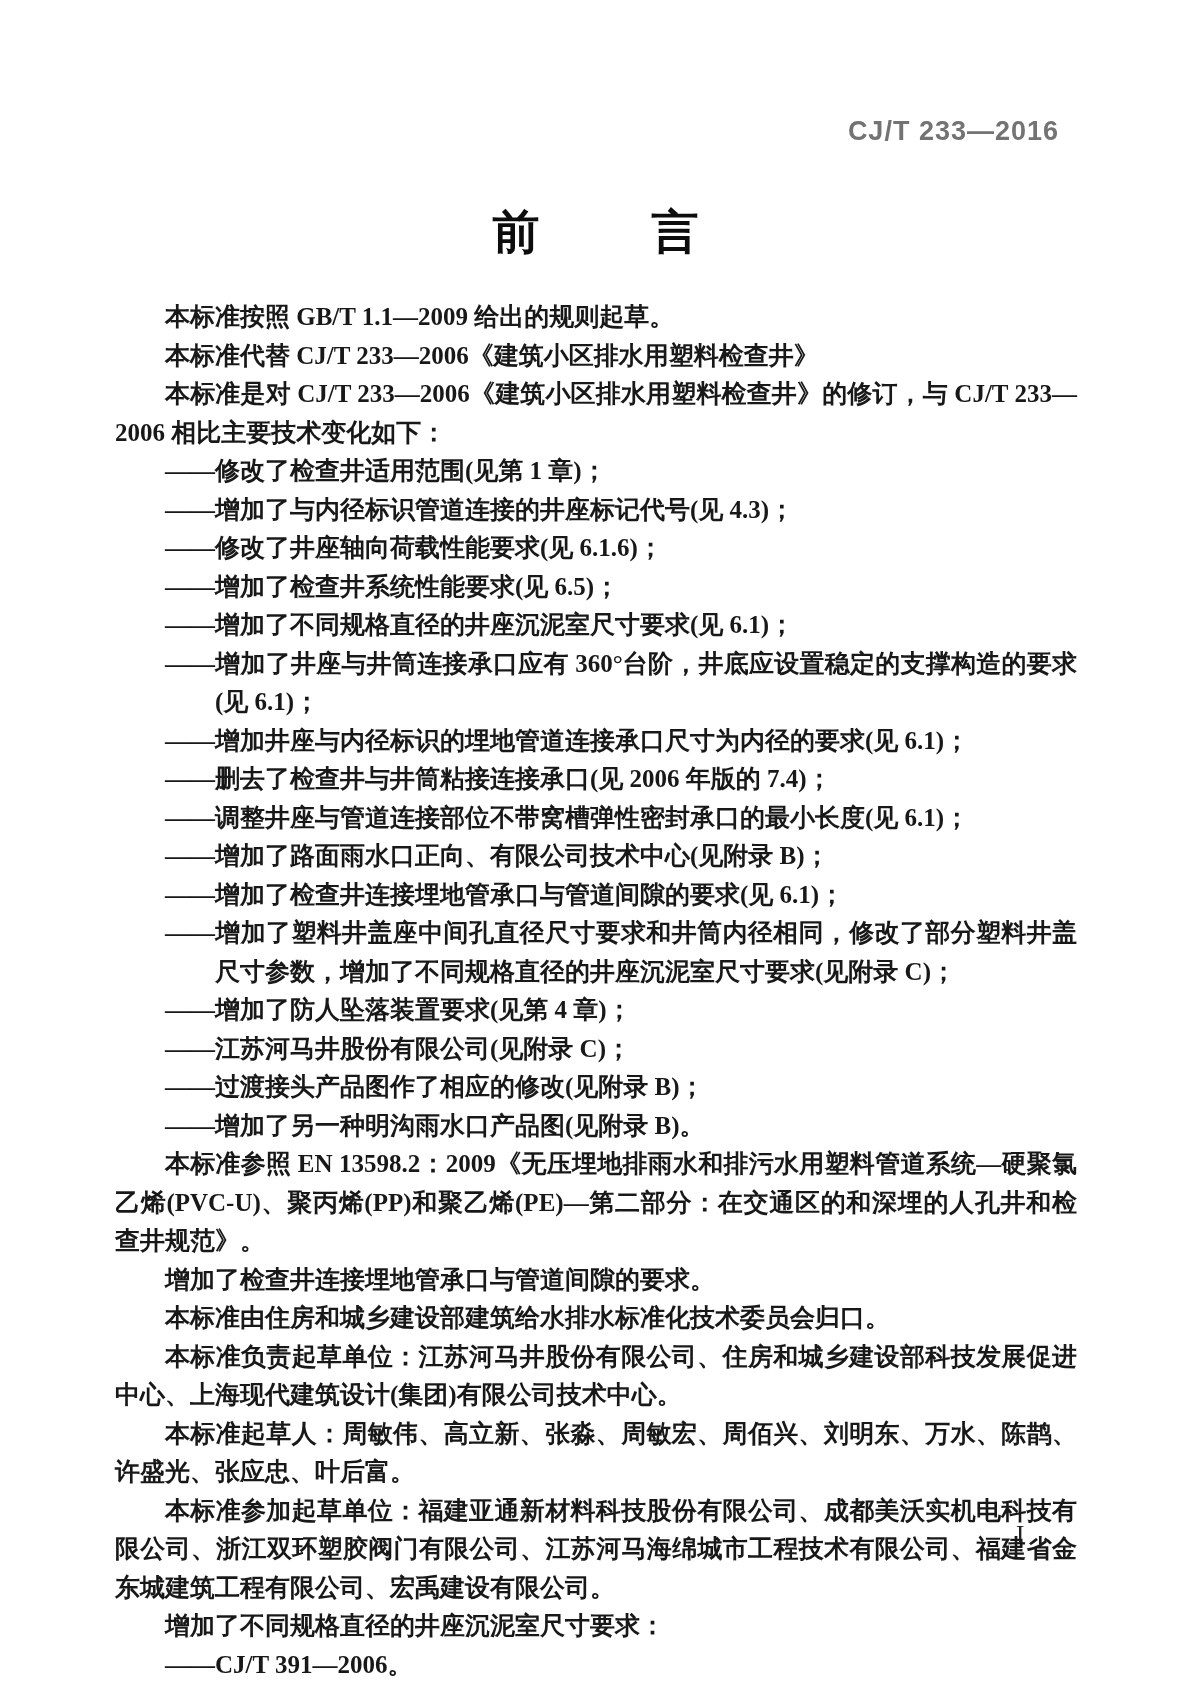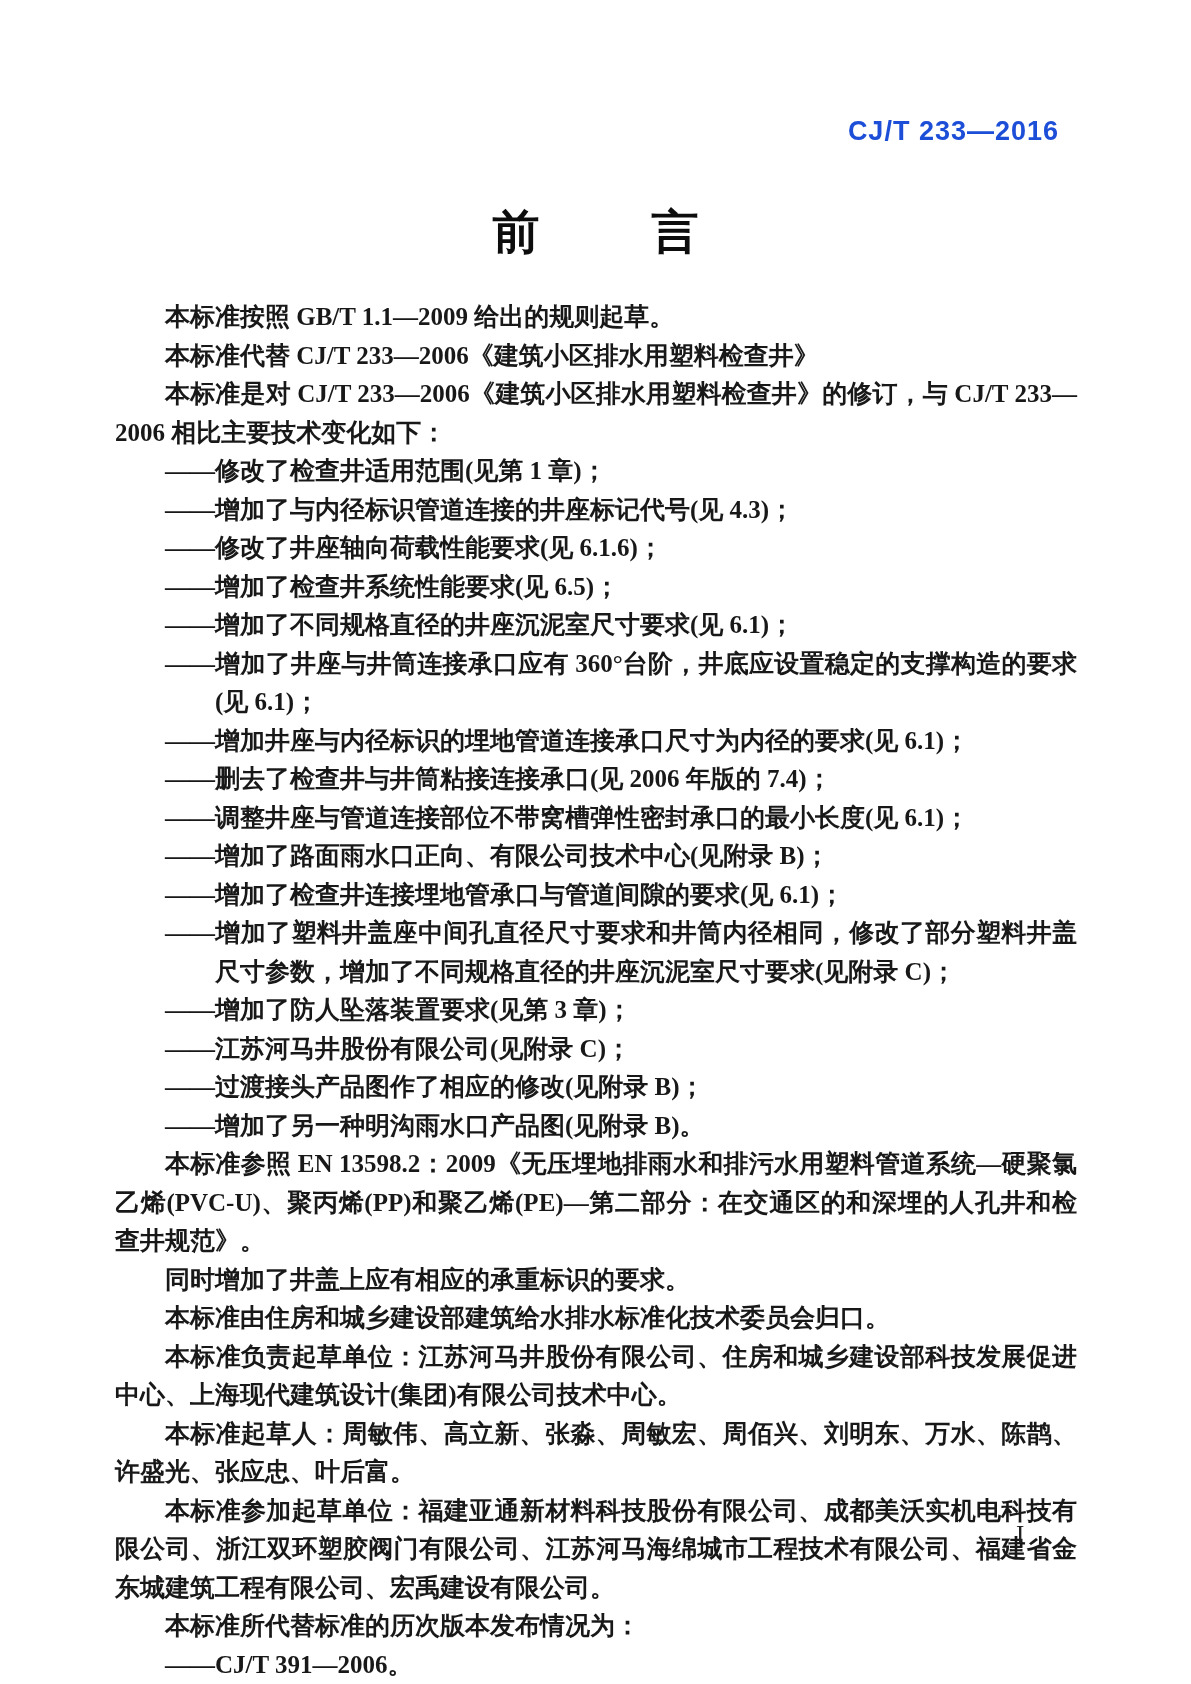--- a/index.html
+++ b/index.html
@@ -17,21 +17,21 @@
     overflow: hidden;
   }
   .doc-header {
     position: absolute;
     top: 116px;
     right: 132px;
     font-family: "Liberation Sans", "DejaVu Sans", sans-serif;
     font-weight: bold;
     font-size: 27px;
     letter-spacing: 1px;
-    color: #1d4ed8;
+    color: #737373;
   }
   .doc-title {
     position: absolute;
     top: 206px;
     left: 0;
     width: 100%;
     display: flex;
     justify-content: center;
     gap: 112px;
     font-family: "Liberation Sans", "DejaVu Sans", sans-serif;
@@ -86,29 +86,29 @@
     <p class="list-item">——修改了井座轴向荷载性能要求(见 6.1.6)；</p>
     <p class="list-item">——增加了检查井系统性能要求(见 6.5)；</p>
     <p class="list-item">——增加了不同规格直径的井座沉泥室尺寸要求(见 6.1)；</p>
     <p class="list-item">——增加了井座与井筒连接承口应有 360°台阶，井底应设置稳定的支撑构造的要求(见 6.1)；</p>
     <p class="list-item">——增加井座与内径标识的埋地管道连接承口尺寸为内径的要求(见 6.1)；</p>
     <p class="list-item">——删去了检查井与井筒粘接连接承口(见 2006 年版的 7.4)；</p>
     <p class="list-item">——调整井座与管道连接部位不带窝槽弹性密封承口的最小长度(见 6.1)；</p>
     <p class="list-item">——增加了路面雨水口正向、有限公司技术中心(见附录 B)；</p>
     <p class="list-item">——增加了检查井连接埋地管承口与管道间隙的要求(见 6.1)；</p>
     <p class="list-item">——增加了塑料井盖座中间孔直径尺寸要求和井筒内径相同，修改了部分塑料井盖尺寸参数，增加了不同规格直径的井座沉泥室尺寸要求(见附录 C)；</p>
-    <p class="list-item">——增加了防人坠落装置要求(见第 3 章)；</p>
+    <p class="list-item">——增加了防人坠落装置要求(见第 4 章)；</p>
     <p class="list-item">——江苏河马井股份有限公司(见附录 C)；</p>
     <p class="list-item">——过渡接头产品图作了相应的修改(见附录 B)；</p>
     <p class="list-item">——增加了另一种明沟雨水口产品图(见附录 B)。</p>
     <p class="para">本标准参照 EN 13598.2：2009《无压埋地排雨水和排污水用塑料管道系统—硬聚氯乙烯(PVC-U)、聚丙烯(PP)和聚乙烯(PE)—第二部分：在交通区的和深埋的人孔井和检查井规范》。</p>
-    <p class="para">同时增加了井盖上应有相应的承重标识的要求。</p>
+    <p class="para">增加了检查井连接埋地管承口与管道间隙的要求。</p>
     <p class="para">本标准由住房和城乡建设部建筑给水排水标准化技术委员会归口。</p>
     <p class="para">本标准负责起草单位：江苏河马井股份有限公司、住房和城乡建设部科技发展促进中心、上海现代建筑设计(集团)有限公司技术中心。</p>
     <p class="para">本标准起草人：周敏伟、高立新、张淼、周敏宏、周佰兴、刘明东、万水、陈鹊、许盛光、张应忠、叶后富。</p>
     <p class="para">本标准参加起草单位：福建亚通新材料科技股份有限公司、成都美沃实机电科技有限公司、浙江双环塑胶阀门有限公司、江苏河马海绵城市工程技术有限公司、福建省金东城建筑工程有限公司、宏禹建设有限公司。</p>
-    <p class="para">本标准所代替标准的历次版本发布情况为：</p>
+    <p class="para">增加了不同规格直径的井座沉泥室尺寸要求：</p>
     <p class="list-item">——CJ/T 391—2006。</p>
   </div>
 
   <div class="page-number">I</div>
 
 </div>
 
 </body></html>

